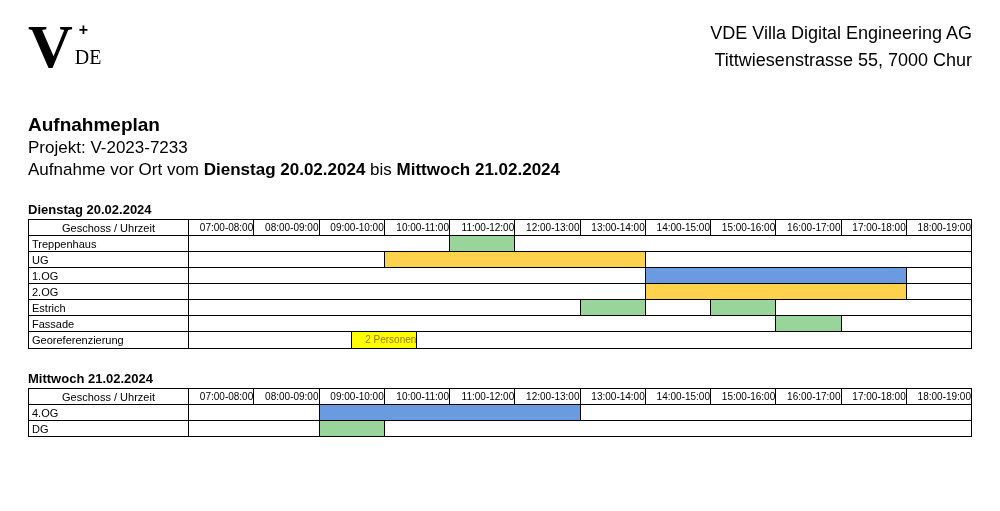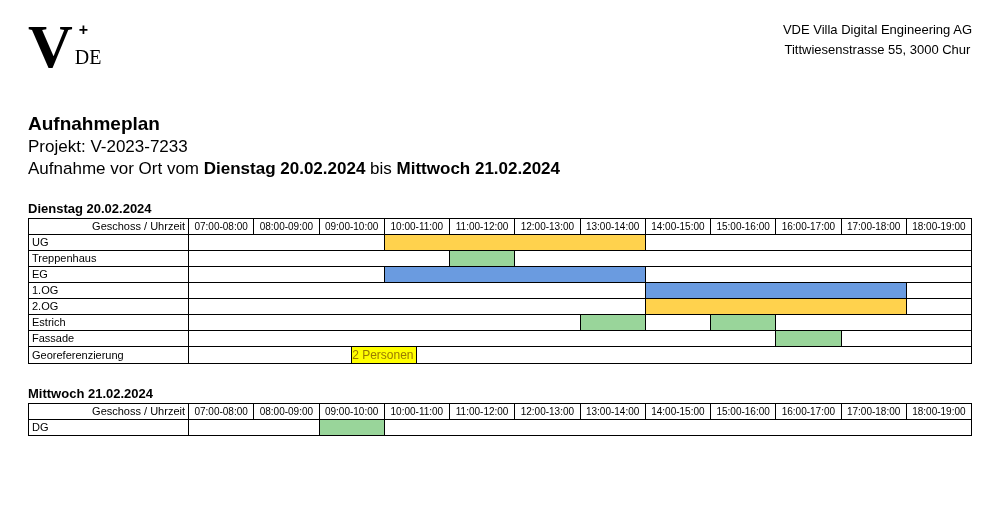--- a/index.html
+++ b/index.html
@@ -42,22 +42,22 @@
     line-height: 1;
     margin-left: 4px;
   }
   .logo-de {
     font-family: "Times New Roman", serif;
     font-size: 20px;
     font-weight: 400;
     margin-top: 8px;
   }
   .company {
-    text-align: center;
-    font-size: 13px;
+    text-align: right;
+    font-size: 18px;
     line-height: 1.5;
   }
   .doc-title {
     font-weight: 700;
     font-size: 19px;
   }
   .meta-line {
     font-size: 17px;
     margin-top: 2px;
   }
@@ -73,64 +73,64 @@
     table-layout: fixed;
   }
   table.schedule th, table.schedule td {
     border: 1px solid #000;
     height: 16px;
     padding: 0;
   }
   table.schedule th {
     font-weight: 400;
     font-size: 10px;
-    text-align: center;
+    text-align: right;
     white-space: nowrap;
     padding: 1px 0;
   }
   table.schedule th.rowlabel, table.schedule td.rowlabel {
     width: 160px;
     text-align: left;
     padding: 0 3px;
     font-size: 11px;
     white-space: nowrap;
   }
   table.schedule th.corner {
     font-size: 11px;
-    text-align: right;
+    text-align: center;
     padding: 0 3px;
   }
   td.half { width: auto; }
   .c-green  { background: #99d59a; }
   .c-blue   { background: #6a9be0; }
   .c-yellow { background: #ffd24d; }
   .c-bright { background: #ffff00; }
   .note {
-    font-size: 12px;
+    font-size: 10px;
     color: #9a7b00;
-    text-align: left;
+    text-align: right;
     line-height: 16px;
     display: block;
   }
   .bold { font-weight: 700; }
 </style>
 </head>
 <body>
 
 <div class="header">
   <div class="logo">
     <span class="logo-v">V</span>
     <span class="logo-side">
       <span class="logo-plus">+</span>
       <span class="logo-de">DE</span>
     </span>
   </div>
   <div class="company">
     <div>VDE Villa Digital Engineering AG</div>
-    <div>Tittwiesenstrasse 55, 3000 Chur</div>
+    <div>Tittwiesenstrasse 55, 7000 Chur</div>
   </div>
 </div>
 
 <div>
   <div class="doc-title">Aufnahmeplan</div>
   <div class="meta-line">
     <span>Projekt:</span>
     <span>V-2023-7233</span>
   </div>
   <div class="meta-line">
@@ -155,35 +155,29 @@
         <th colspan="2">13:00-14:00</th>
         <th colspan="2">14:00-15:00</th>
         <th colspan="2">15:00-16:00</th>
         <th colspan="2">16:00-17:00</th>
         <th colspan="2">17:00-18:00</th>
         <th colspan="2">18:00-19:00</th>
       </tr>
     </thead>
   <tbody>
       <tr>
+        <td class="rowlabel">Treppenhaus</td>
+        <td class="half" colspan="8"></td>
+        <td class="half c-green" colspan="2"></td>
+        <td class="half" colspan="14"></td>
+      </tr>
+      <tr>
         <td class="rowlabel">UG</td>
         <td class="half" colspan="6"></td>
         <td class="half c-yellow" colspan="8"></td>
-        <td class="half" colspan="10"></td>
-      </tr>
-      <tr>
-        <td class="rowlabel">Treppenhaus</td>
-        <td class="half" colspan="8"></td>
-        <td class="half c-green" colspan="2"></td>
-        <td class="half" colspan="14"></td>
-      </tr>
-      <tr>
-        <td class="rowlabel">EG</td>
-        <td class="half" colspan="6"></td>
-        <td class="half c-blue" colspan="8"></td>
         <td class="half" colspan="10"></td>
       </tr>
       <tr>
         <td class="rowlabel">1.OG</td>
         <td class="half" colspan="14"></td>
         <td class="half c-blue" colspan="8"></td>
         <td class="half" colspan="2"></td>
       </tr>
       <tr>
         <td class="rowlabel">2.OG</td>
@@ -230,19 +224,25 @@
         <th colspan="2">13:00-14:00</th>
         <th colspan="2">14:00-15:00</th>
         <th colspan="2">15:00-16:00</th>
         <th colspan="2">16:00-17:00</th>
         <th colspan="2">17:00-18:00</th>
         <th colspan="2">18:00-19:00</th>
       </tr>
     </thead>
   <tbody>
       <tr>
+        <td class="rowlabel">4.OG</td>
+        <td class="half" colspan="4"></td>
+        <td class="half c-blue" colspan="8"></td>
+        <td class="half" colspan="12"></td>
+      </tr>
+      <tr>
         <td class="rowlabel">DG</td>
         <td class="half" colspan="4"></td>
         <td class="half c-green" colspan="2"></td>
         <td class="half" colspan="18"></td>
       </tr>
     </tbody>
 </table>
 
 </body></html>

